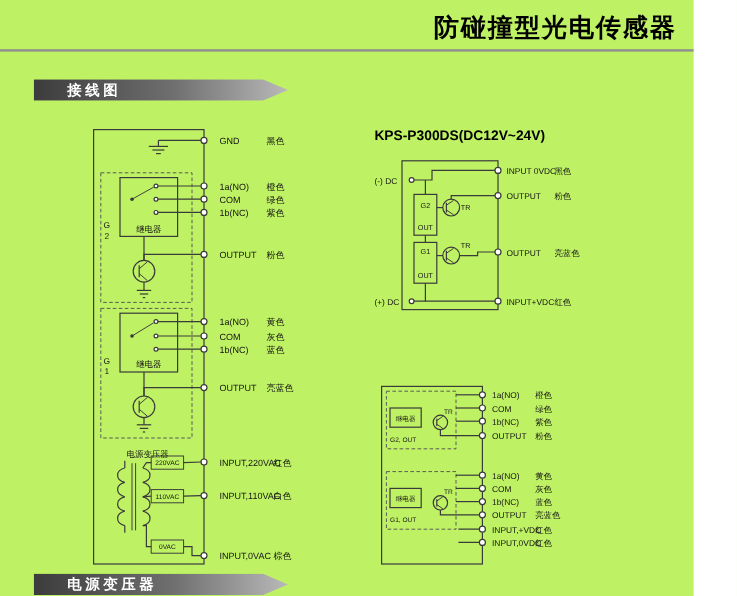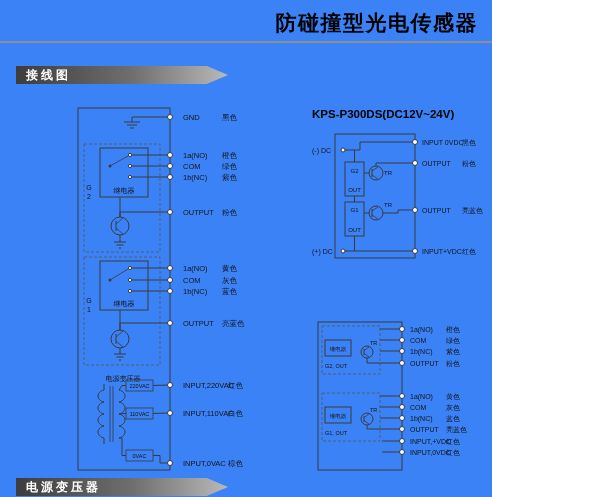--- a/index.html
+++ b/index.html
@@ -1,24 +1,24 @@
 <!DOCTYPE html>
 <html><head>
 <meta charset="utf-8">
 <style>
   *{margin:0;padding:0;box-sizing:border-box}
   html,body{background:#fff}
-  .page{position:relative;width:492px;height:497px;background:#3b82f6;overflow:hidden;
+  .page{position:relative;width:578px;height:497px;background:#bef264;overflow:hidden;
         font-family:"Liberation Sans","DejaVu Sans",sans-serif;color:#111}
   .title{position:absolute;top:9px;right:14px;font-size:21px;font-weight:bold;letter-spacing:1.5px;color:#000}
   .rule{position:absolute;left:0;top:41px;width:614px;height:2px;background:#8f8f8f}
-  .banner{position:absolute;left:16px;width:212px;height:18px;
+  .banner{position:absolute;left:28px;width:212px;height:18px;
           background:linear-gradient(90deg,#3c3c3c 0%,#6f6f6f 55%,#b9b9b9 100%);
           clip-path:polygon(0 0,90% 0,100% 50%,90% 100%,0 100%);
-          color:#fff;font-size:12px;font-weight:bold;line-height:18px;padding-left:10px;letter-spacing:3px}
+          color:#fff;font-size:12px;font-weight:bold;line-height:18px;padding-left:28px;letter-spacing:3px}
   .banner-top{top:66px}
   .banner-bottom{top:478px}
   .kps-title{position:absolute;font-size:11.5px;font-weight:bold;color:#000}
   .t1{left:312px;top:108px}
   .t2{left:312px;top:287px;line-height:13px}
   svg{position:absolute;overflow:visible}
   .svg-left{left:60px;top:100px}
   .svg-rt{left:310px;top:126px}
   .svg-rb{left:300px;top:316px}
   .ln{stroke:#3a3a3a;stroke-width:1;fill:none}

